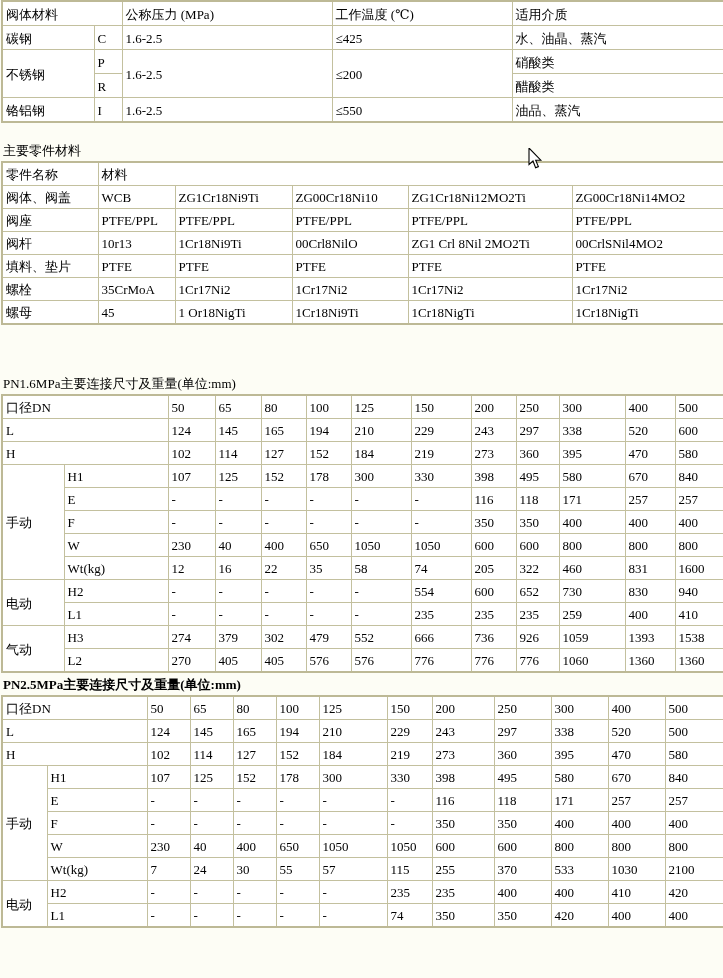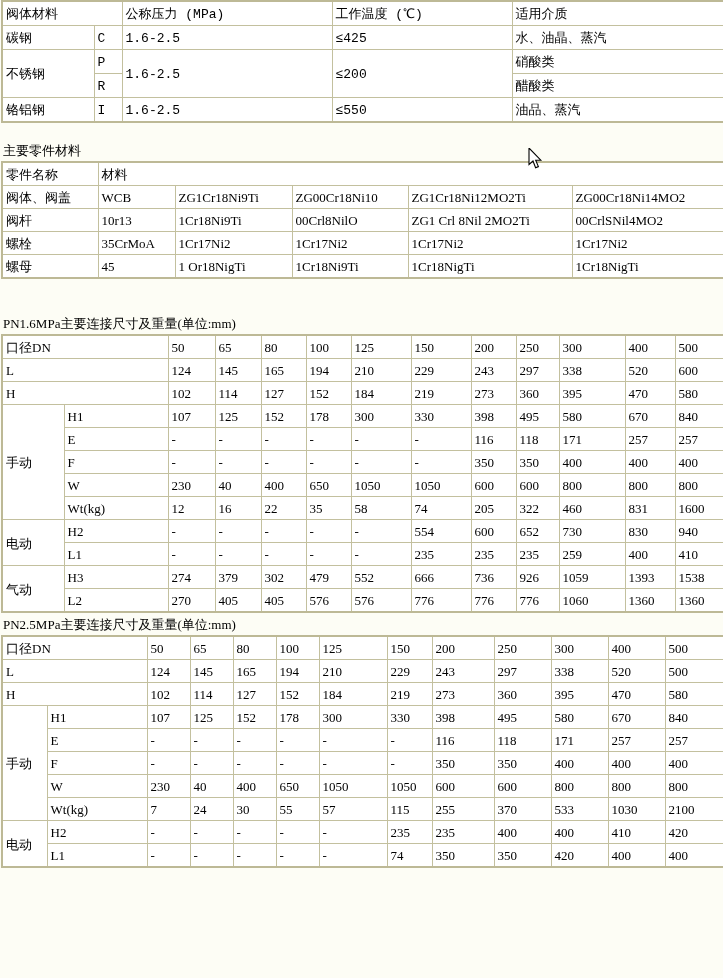--- a/index.html
+++ b/index.html
@@ -5,35 +5,35 @@
   html,body{margin:0;padding:0;}
   body{
     width:723px;height:978px;position:relative;overflow:hidden;
     background:#fdfdf5;color:#000;
     font-family:"Liberation Serif","DejaVu Serif",serif;
     font-size:13px;
   }
   .page{position:absolute;left:1px;top:0;width:722px;}
   .title{margin:4px 0 3px 2px;line-height:15px;white-space:nowrap;}
   .gap30{margin-top:20px;}
-  .gap34{margin-top:37px;}
-  .gap28{}
+  .gap34{margin-top:51px;}
+  .gap28{font-weight:bold;}
   table.tbl{
     border-collapse:collapse;table-layout:fixed;width:722px;
     background:#ffffff;
     border:2px solid #bdb996;
   }
   table.tbl td{
     border:1px solid #c3c09e;
     padding:1px 2px 0 3px;
     height:21px;line-height:17px;
     vertical-align:middle;text-align:left;
     overflow:hidden;white-space:nowrap;
   }
-  table.t1 td{height:22px;font-family:Liberation Mono, monospace;}
+  table.t1 td{height:22px;}
   .cursor{position:absolute;left:528px;top:148px;width:15px;height:21px;z-index:5;}
 </style>
 </head>
 <body>
 
 <div class="page">
 
 
   <table class="tbl t1">
     <colgroup>
@@ -96,26 +96,42 @@
       </tr>
     <tr>
           <td>阀体、阀盖</td>
           <td>WCB</td>
           <td>ZG1Cr18Ni9Ti</td>
           <td>ZG00Cr18Ni10</td>
           <td>ZG1Cr18Ni12MO2Ti</td>
           <td>ZG00Cr18Ni14MO2</td>
         </tr>
         <tr>
+          <td>阀座</td>
+          <td>PTFE/PPL</td>
+          <td>PTFE/PPL</td>
+          <td>PTFE/PPL</td>
+          <td>PTFE/PPL</td>
+          <td>PTFE/PPL</td>
+        </tr>
+        <tr>
           <td>阀杆</td>
           <td>10r13</td>
           <td>1Cr18Ni9Ti</td>
           <td>00Crl8NilO</td>
           <td>ZG1 Crl 8Nil 2MO2Ti</td>
           <td>00CrlSNil4MO2</td>
+        </tr>
+        <tr>
+          <td>填料、垫片</td>
+          <td>PTFE</td>
+          <td>PTFE</td>
+          <td>PTFE</td>
+          <td>PTFE</td>
+          <td>PTFE</td>
         </tr>
         <tr>
           <td>螺栓</td>
           <td>35CrMoA</td>
           <td>1Cr17Ni2</td>
           <td>1Cr17Ni2</td>
           <td>1Cr17Ni2</td>
           <td>1Cr17Ni2</td>
         </tr>
         <tr>

